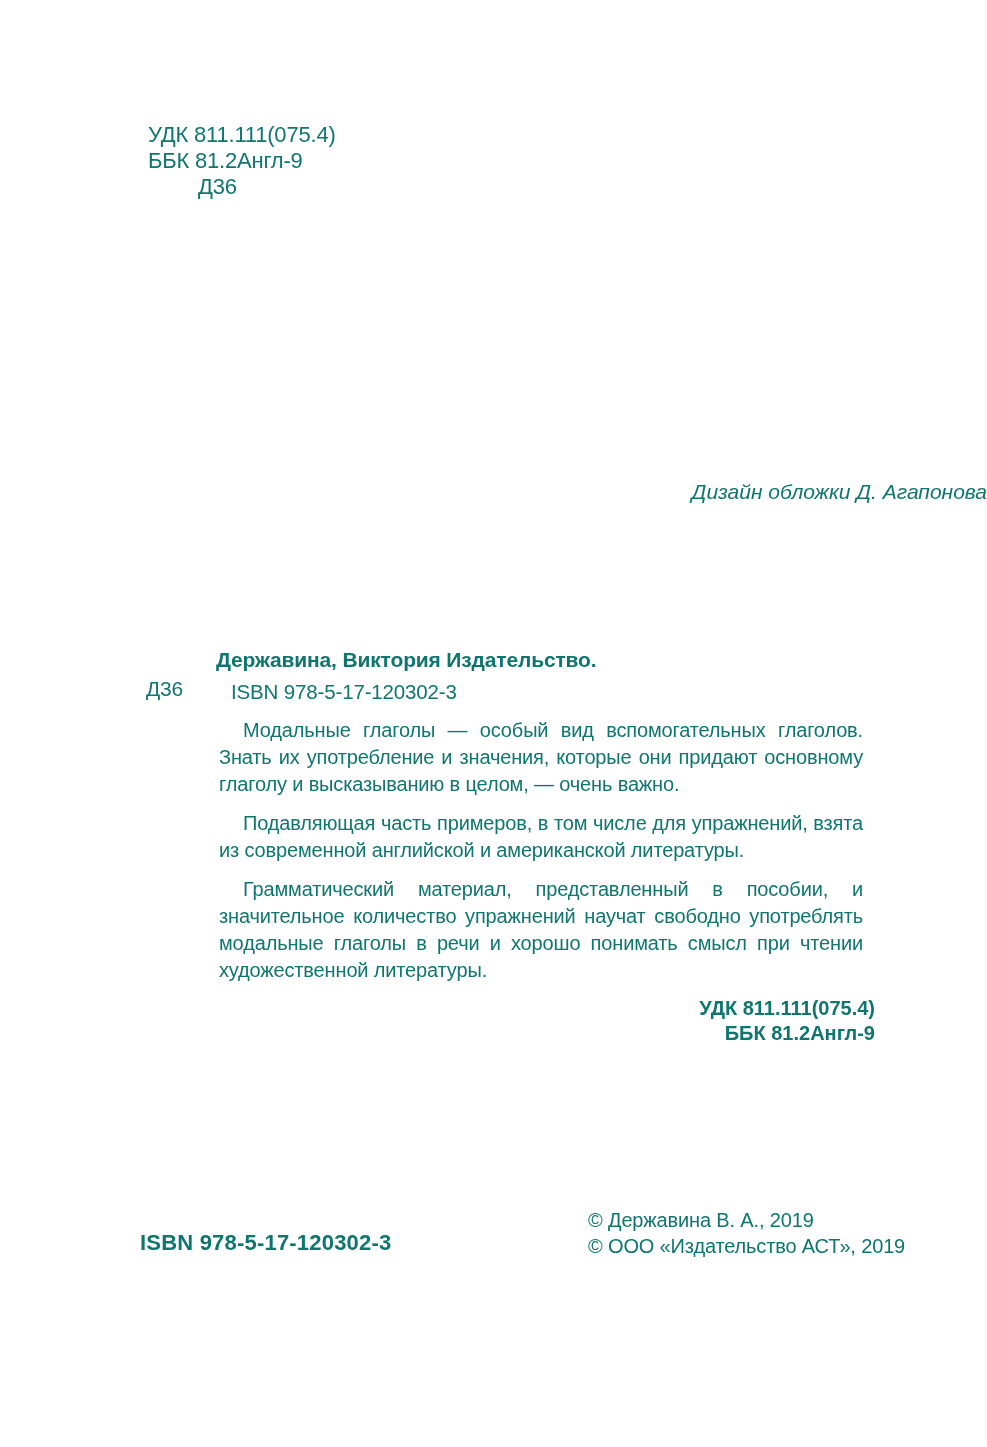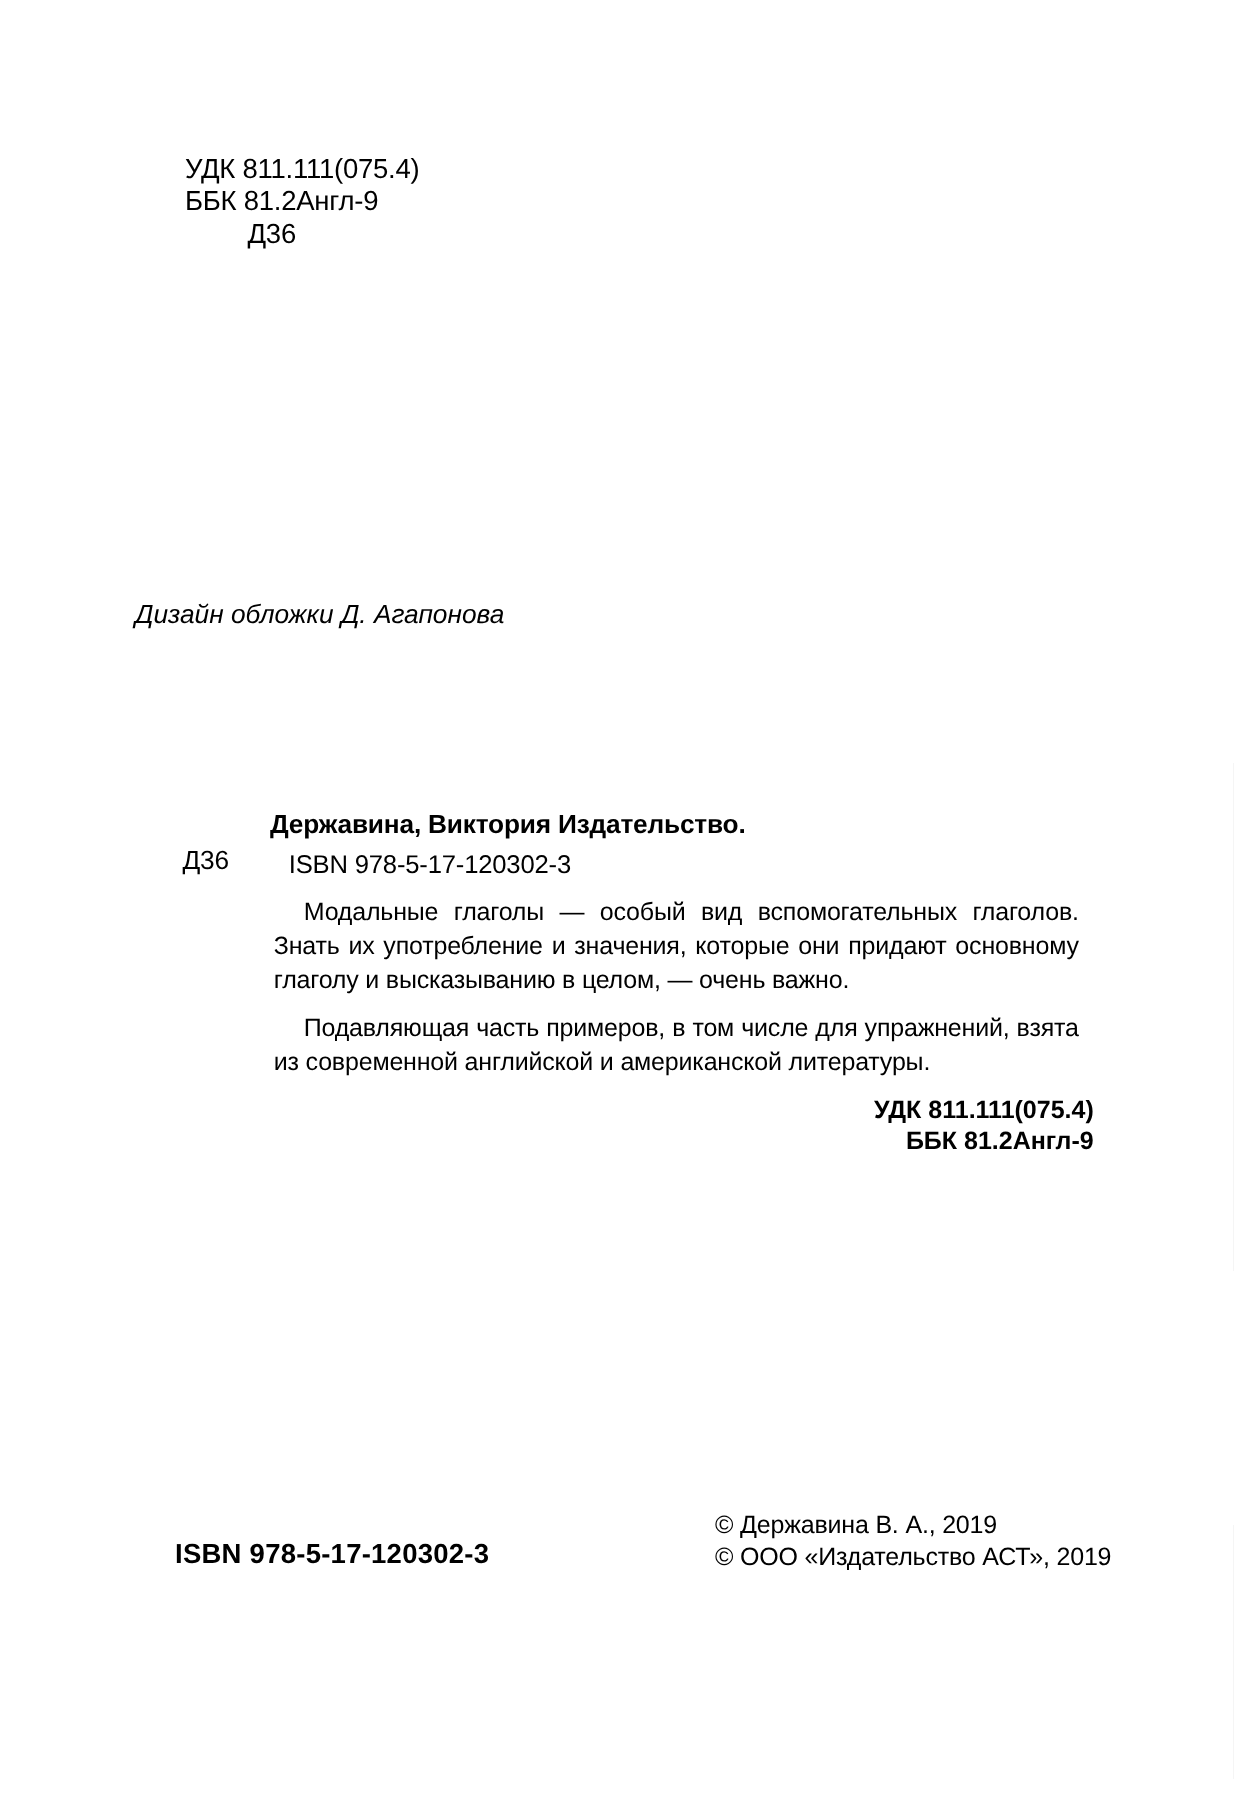--- a/index.html
+++ b/index.html
@@ -7,42 +7,42 @@
     padding: 0;
     background: #e8e8e8;
   }
   .page {
     position: relative;
     width: 987px;
     height: 1447px;
     margin: 0 auto;
     background: #ffffff;
     font-family: "Liberation Sans", sans-serif;
-    color: #000000;
+    color: #0f766e;
     overflow: hidden;
   }
   .top-codes {
     position: absolute;
     left: 148px;
     top: 122px;
     font-size: 22px;
     line-height: 26px;
     letter-spacing: -0.2px;
   }
   .top-codes .author-sign {
     padding-left: 50px;
   }
   .cover-design {
     position: absolute;
     top: 480px;
     left: 0;
     width: 100%;
     box-sizing: border-box;
     padding-left: 108px;
-    text-align: left;
+    text-align: right;
     font-style: italic;
     font-size: 21px;
   }
   .catalog {
     position: absolute;
     left: 207px;
     top: 646px;
     width: 668px;
     font-size: 20px;
     line-height: 27px;
@@ -84,21 +84,21 @@
   .footer-isbn {
     position: absolute;
     left: 140px;
     top: 1230px;
     font-size: 22px;
     font-weight: bold;
     letter-spacing: 0.2px;
   }
   .footer-copyright {
     position: absolute;
-    left: 572px;
+    left: 588px;
     top: 1207px;
     font-size: 20px;
     line-height: 26px;
     white-space: pre-line;
     letter-spacing: -0.15px;
   }
 </style>
 </head>
 <body>
 
@@ -112,20 +112,21 @@
 
   <div class="cover-design">Дизайн обложки Д. Агапонова</div>
 
   <div class="catalog">
     <span class="card-code">Д36</span>
     <div class="card-heading">Державина, Виктория Издательство.</div>
     <div class="card-isbn">ISBN 978-5-17-120302-3</div>
 
     <p class="ann">Модальные глаголы — особый вид вспомогательных глаголов. Знать их употребление и значения, которые они придают основному глаголу и высказыванию в целом, — очень важно.</p>
     <p class="ann">Подавляющая часть примеров, в том числе для упражнений, взята из современной английской и американской литературы.</p>
+    <p class="ann">Грамматический материал, представленный в пособии, и значительное количество упражнений научат свободно употреблять модальные глаголы в речи и хорошо понимать смысл при чтении художественной литературы.</p>
 
     <div class="bottom-codes">
       <div>УДК 811.111(075.4)</div>
       <div>ББК 81.2Англ-9</div>
     </div>
   </div>
 
   <div class="footer-isbn">ISBN 978-5-17-120302-3</div>
 
   <div class="footer-copyright">© Державина В. А., 2019

